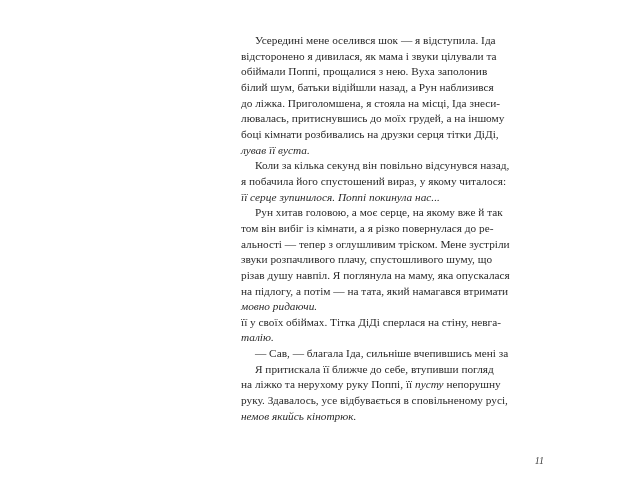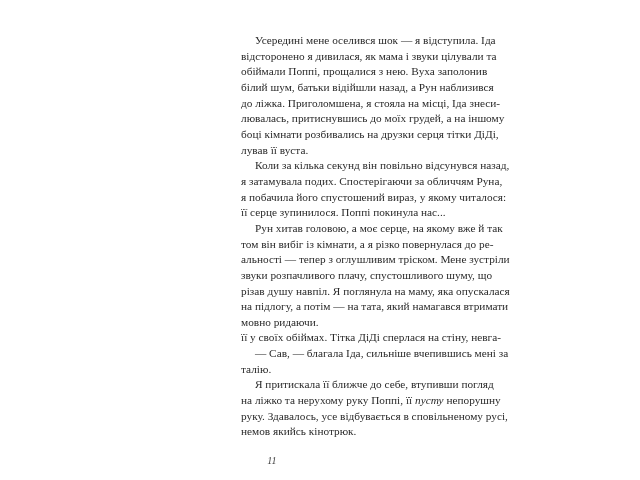--- a/index.html
+++ b/index.html
@@ -5,52 +5,51 @@
   html, body { margin:0; padding:0; background:#ffffff; }
   body { width:640px; height:480px; position:relative; overflow:hidden; }
   .page {
     position:absolute; left:197px; top:33px; width:241px;
     font-family:"Liberation Serif", "DejaVu Serif", serif;
     font-size:11.3px; line-height:15.65px; color:#2a2a2a;
     text-align:justify; hyphens:manual;
   }
   .page em { font-style:italic; }
   .line { display:block; text-align:justify; text-align-last:justify; white-space:nowrap; overflow:visible;margin-left:44px; }
-  .line.last { text-align-last:left; }
+  .line.last { text-align-last:left;font-style:italic; }
   .line.indent { text-indent:14px; }
   .pagenum {
-    position:absolute; left:0; width:544px; top:455px; text-align:center;
+    position:absolute; left:0; width:544px; top:455px; text-align:right;
     font-family:"Liberation Serif", "DejaVu Serif", serif; font-style:italic;
     font-size:10px; color:#444;
   }
 </style>
 </head>
 <body>
 
 <div class="page" id="page">
     <span class="line indent">Усередині мене оселився шок — я відступила. Іда</span>
     <span class="line">відсторонено я дивилася, як мама і звуки цілували та</span>
     <span class="line">обіймали Поппі, прощалися з нею. Вуха заполонив</span>
     <span class="line">білий шум, батьки відійшли назад, а Рун наблизився</span>
     <span class="line">до ліжка. Приголомшена, я стояла на місці, Іда знеси-</span>
     <span class="line">лювалась, притиснувшись до моїх грудей, а на іншому</span>
     <span class="line">боці кімнати розбивались на друзки серця тітки ДіДі,</span>
     <span class="line last">лував її вуста.</span>
     <span class="line indent">Коли за кілька секунд він повільно відсунувся назад,</span>
-    <span class="line">я затамувала подих. Спостерігаючи за обличчям Руна,</span>
     <span class="line">я побачила його спустошений вираз, у якому читалося:</span>
     <span class="line last">її серце зупинилося. Поппі покинула нас...</span>
     <span class="line indent">Рун хитав головою, а моє серце, на якому вже й так</span>
     <span class="line">том він вибіг із кімнати, а я різко повернулася до ре-</span>
     <span class="line">альності — тепер з оглушливим тріском. Мене зустріли</span>
     <span class="line">звуки розпачливого плачу, спустошливого шуму, що</span>
     <span class="line">різав душу навпіл. Я поглянула на маму, яка опускалася</span>
     <span class="line">на підлогу, а потім — на тата, який намагався втримати</span>
     <span class="line last">мовно ридаючи.</span>
     <span class="line">її у своїх обіймах. Тітка ДіДі сперлася на стіну, невга-</span>
+    <span class="line last">талію.</span>
     <span class="line indent">— Сав, — благала Іда, сильніше вчепившись мені за</span>
-    <span class="line last">талію.</span>
     <span class="line indent">Я притискала її ближче до себе, втупивши погляд</span>
     <span class="line">на ліжко та нерухому руку Поппі, її <em>пусту</em> непорушну</span>
     <span class="line">руку. Здавалось, усе відбувається в сповільненому русі,</span>
     <span class="line last">немов якийсь кінотрюк.</span>
   </div>
 <div class="pagenum">11</div>
 
 </body></html>

